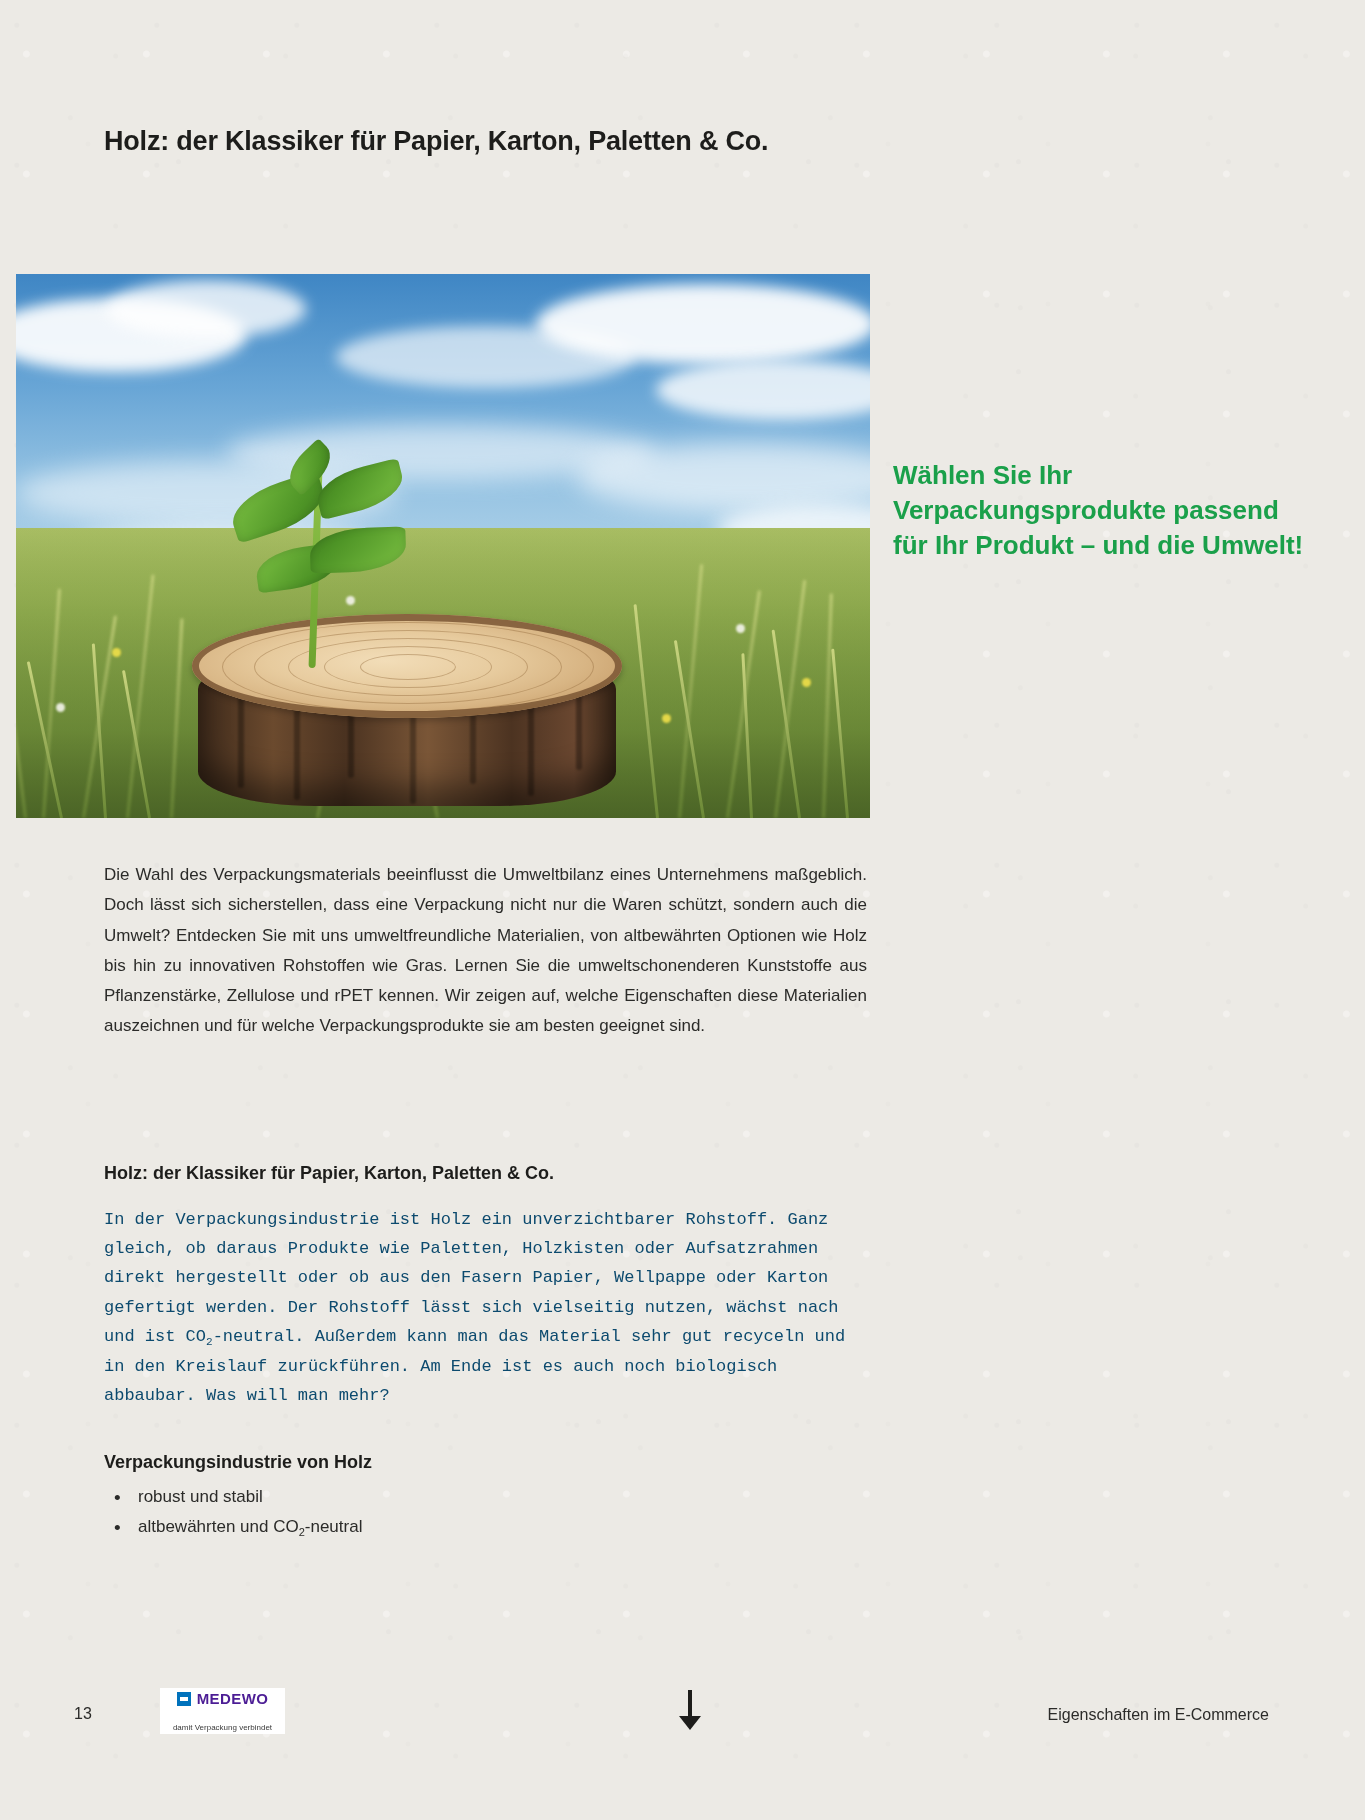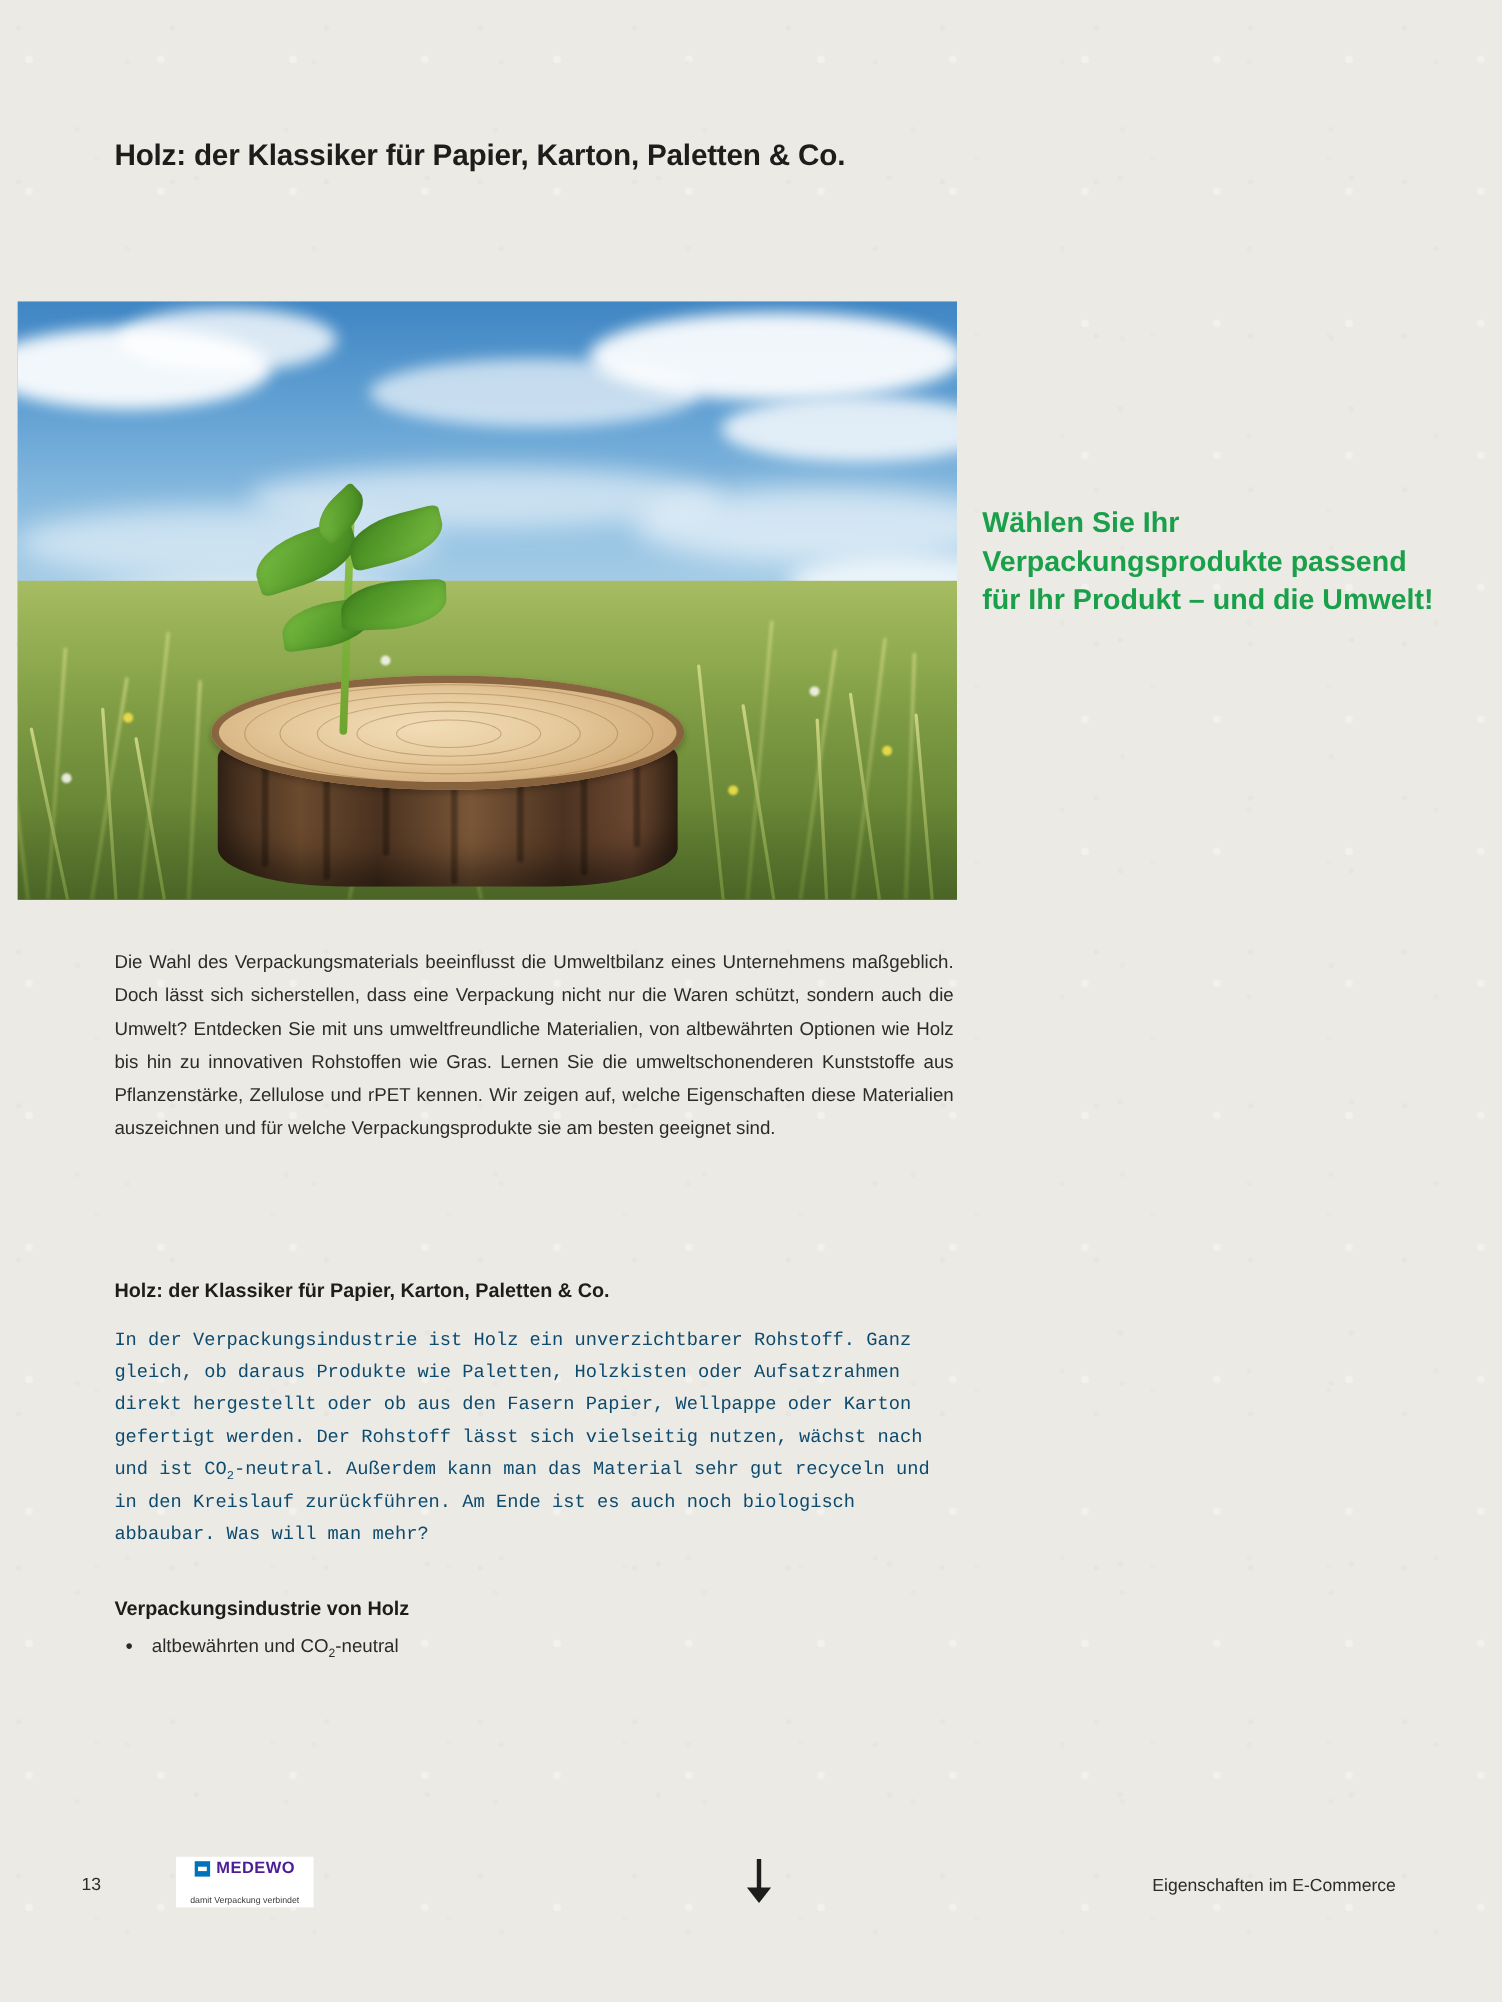--- a/index.html
+++ b/index.html
@@ -401,20 +401,21 @@
 
   <div class="callout">Wählen Sie Ihr Verpackungsprodukte passend für Ihr Produkt – und die Umwelt!</div>
 
   <p class="intro">Die Wahl des Verpackungsmaterials beeinflusst die Umweltbilanz eines Unternehmens maßgeblich. Doch lässt sich sicherstellen, dass eine Verpackung nicht nur die Waren schützt, sondern auch die Umwelt? Entdecken Sie mit uns umweltfreundliche Materialien, von altbewährten Optionen wie Holz bis hin zu innovativen Rohstoffen wie Gras. Lernen Sie die umweltschonenderen Kunststoffe aus Pflanzenstärke, Zellulose und rPET kennen. Wir zeigen auf, welche Eigenschaften diese Materialien auszeichnen und für welche Verpackungsprodukte sie am besten geeignet sind.</p>
 
   <h2 class="section-title" id="wood-title">Holz: der Klassiker für Papier, Karton, Paletten &amp; Co.</h2>
   <p class="section-body"><span>In der Verpackungsindustrie ist Holz ein unverzichtbarer Rohstoff. Ganz gleich, ob daraus Produkte wie Paletten, Holzkisten oder Aufsatzrahmen direkt hergestellt oder ob aus den Fasern Papier, Wellpappe oder Karton gefertigt werden. Der Rohstoff lässt sich vielseitig nutzen, wächst nach und ist CO</span><sub>2</sub><span>-neutral. Außerdem kann man das Material sehr gut recyceln und in den Kreislauf zurückführen. Am Ende ist es auch noch biologisch abbaubar. Was will man mehr?</span></p>
 
   <h2 class="section-title" id="props-title">Verpackungsindustrie von Holz</h2>
   <ul class="bullets">
+    <li><span>robust und stabil</span></li>
     <li><span>altbewährten und CO</span><sub>2</sub><span>-neutral</span></li>
   </ul>
 
   <div class="page-number">13</div>
 
   <div class="logo">
     <div class="logo-row">
       <span class="logo-mark"></span>
       <span class="logo-word">MEDEWO</span>
     </div>

